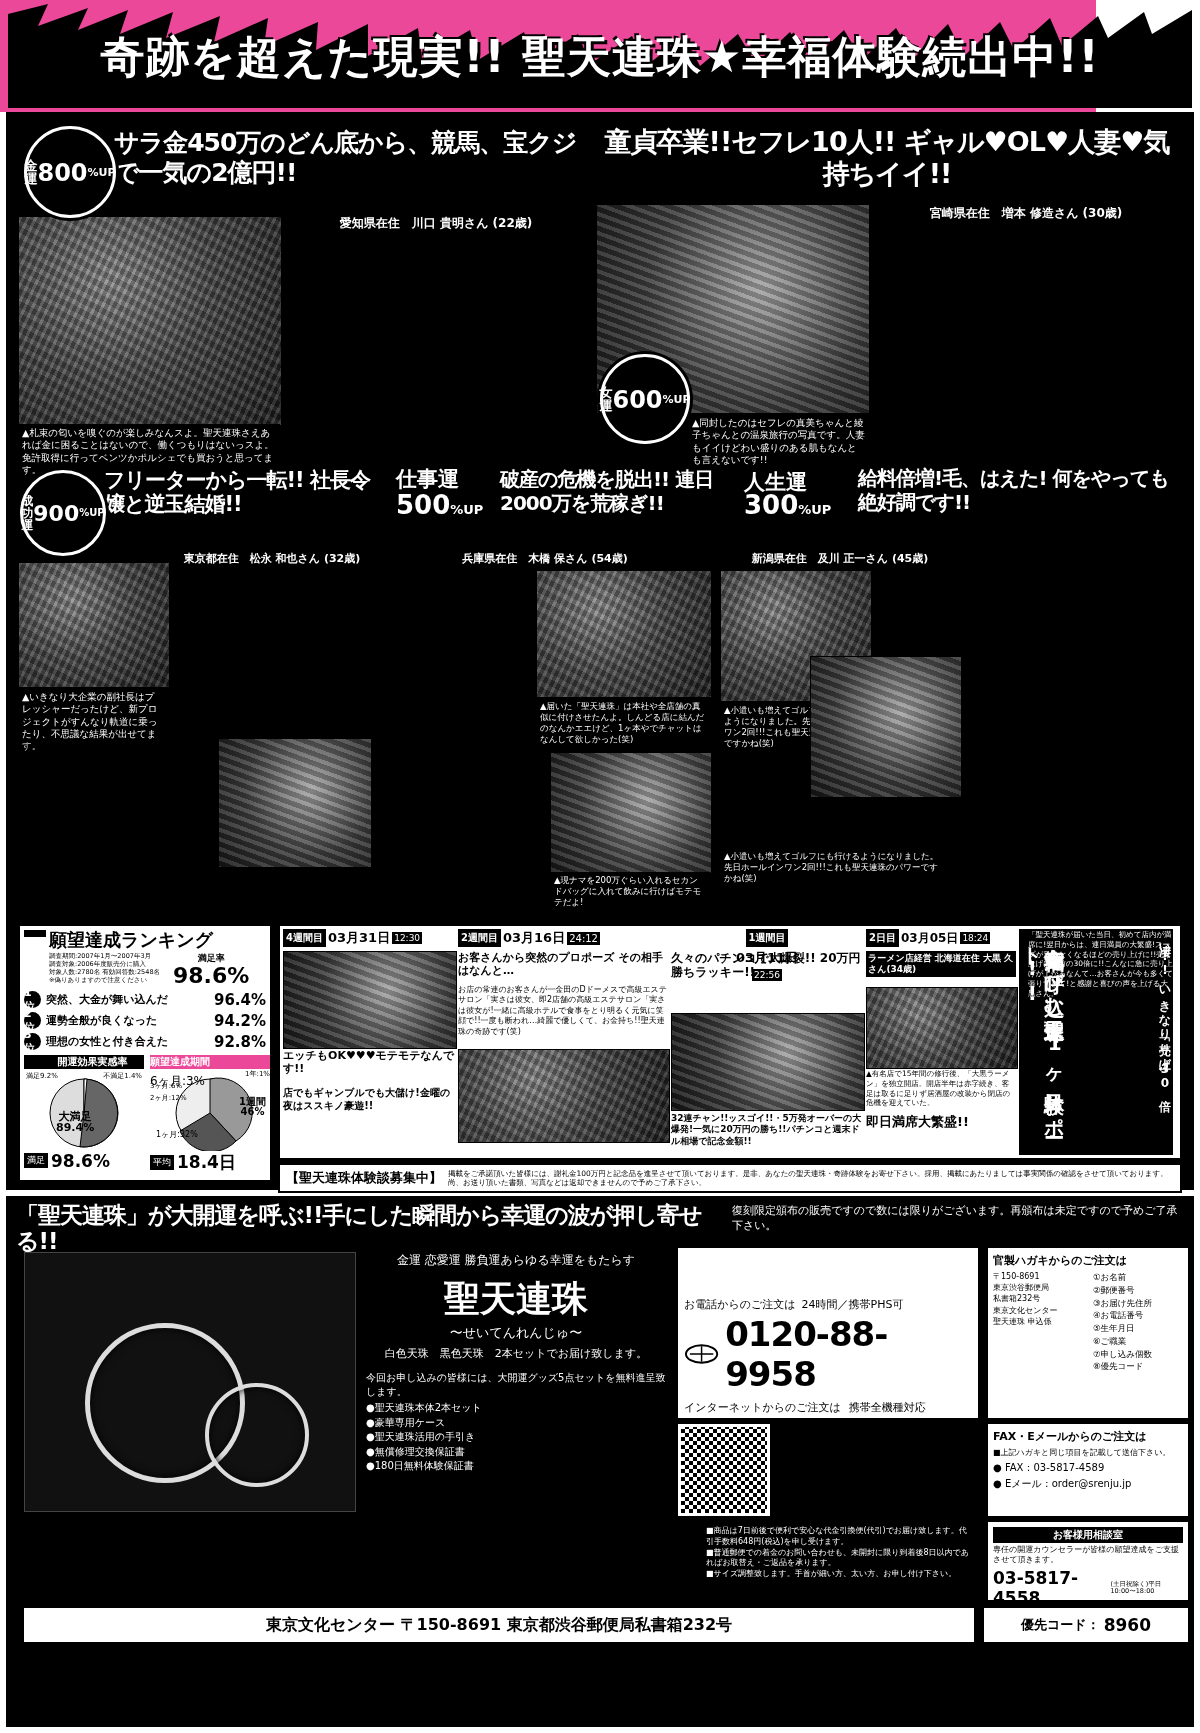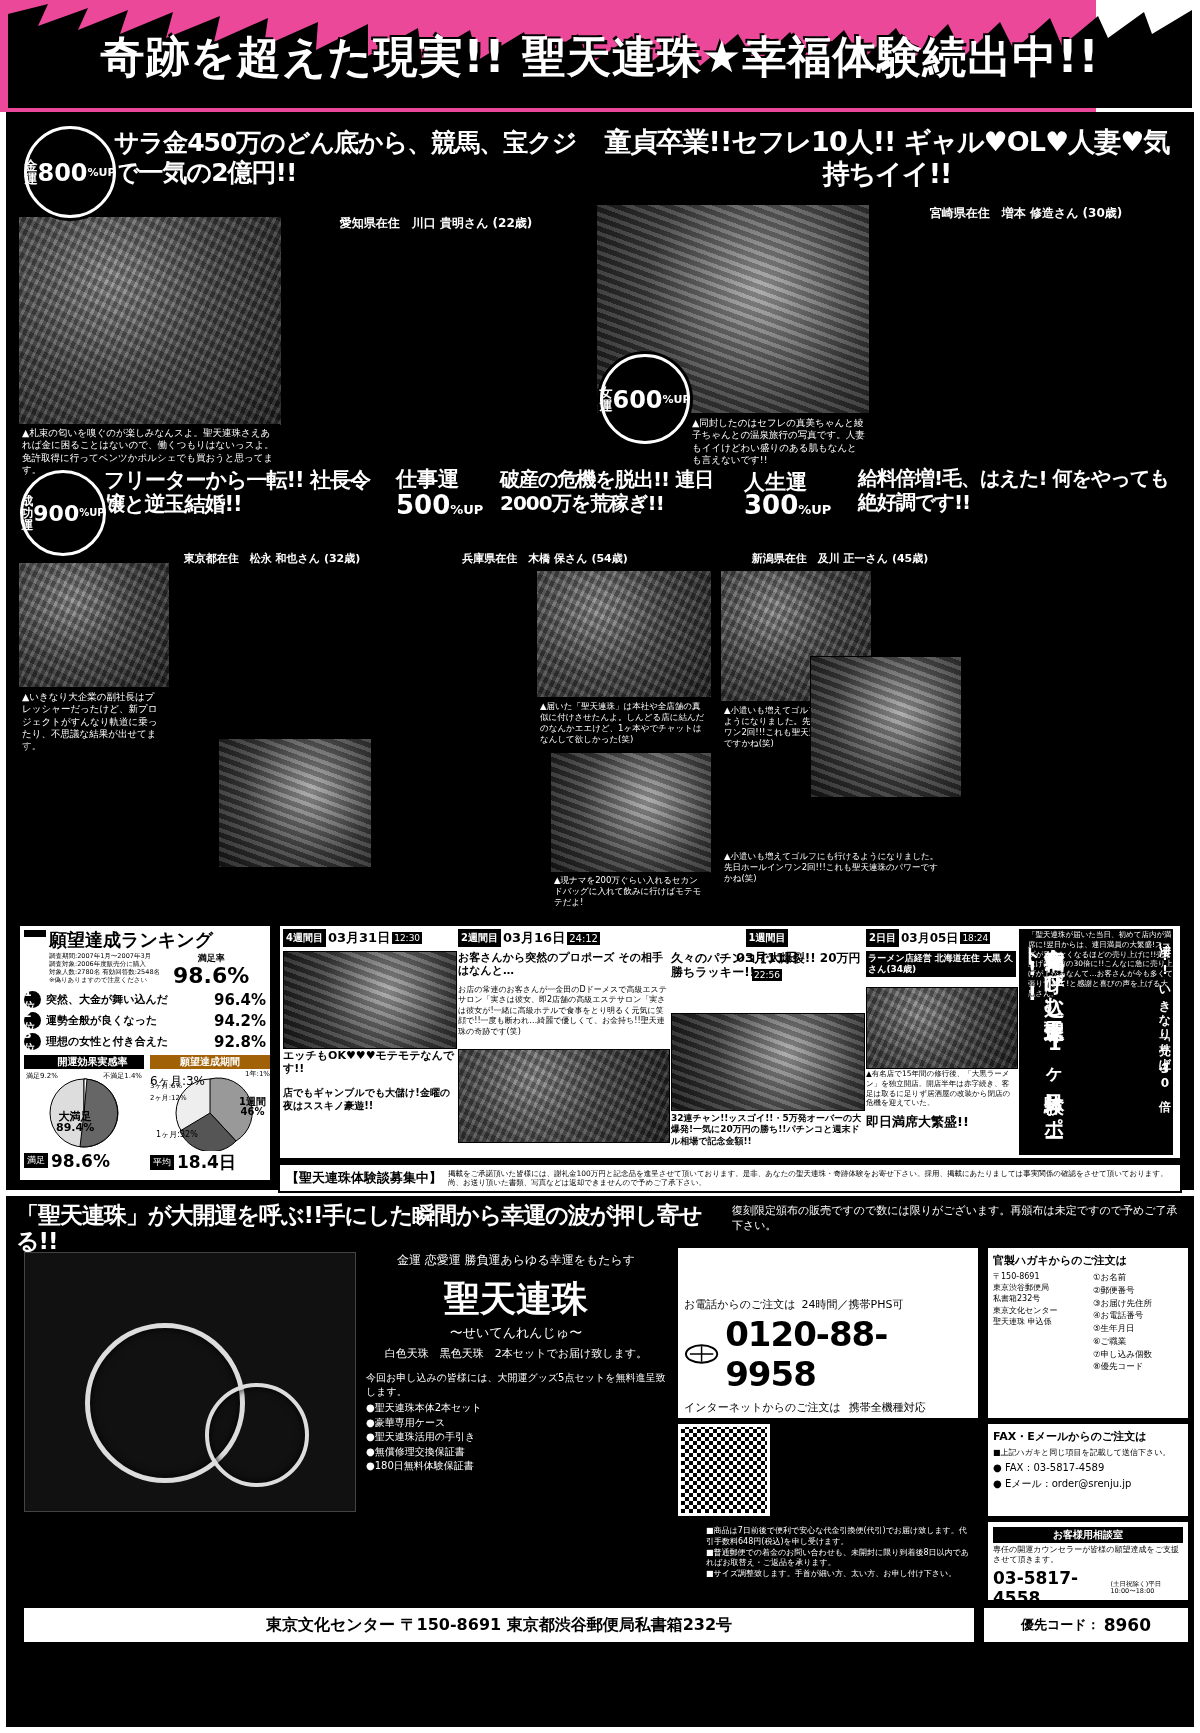--- a/index.html
+++ b/index.html
@@ -231,21 +231,21 @@
             <div>89.4%</div>
           </div>
         </div>
         <div style="display:flex;align-items:center;gap:3px;">
           <span style="background:#000;color:#fff;font-size:9px;padding:1px 3px;">満足</span>
           <span style="font-size:17px;font-weight:bold;">98.6%</span>
         </div>
       </div>
 
       <div style="width:120px;">
-        <div style="background:#a16207;color:#fff;font-size:10px;text-align:center;font-weight:bold;">願望達成期間</div>
+        <div style="background:#ec4899;color:#fff;font-size:10px;font-weight:bold;">願望達成期間</div>
         <div style="position:relative;height:82px;">
           <svg width="120" height="82" viewBox="0 0 120 82">
             <circle cx="60" cy="44" r="34" fill="#eee" stroke="#000"></circle>
             <path d="M60 44 L60 10 A34 34 0 0 1 86 72 Z" fill="#999" stroke="#000"></path>
             <path d="M60 44 L86 72 A34 34 0 0 1 30 62 Z" fill="#555" stroke="#000"></path>
           </svg>
           <div style="position:absolute;left:0;top:4px;font-size:12px;">
             <span>6ヶ月</span>:<span>3%</span>
           </div>
           <div style="position:absolute;right:0;top:0;font-size:7px;">

